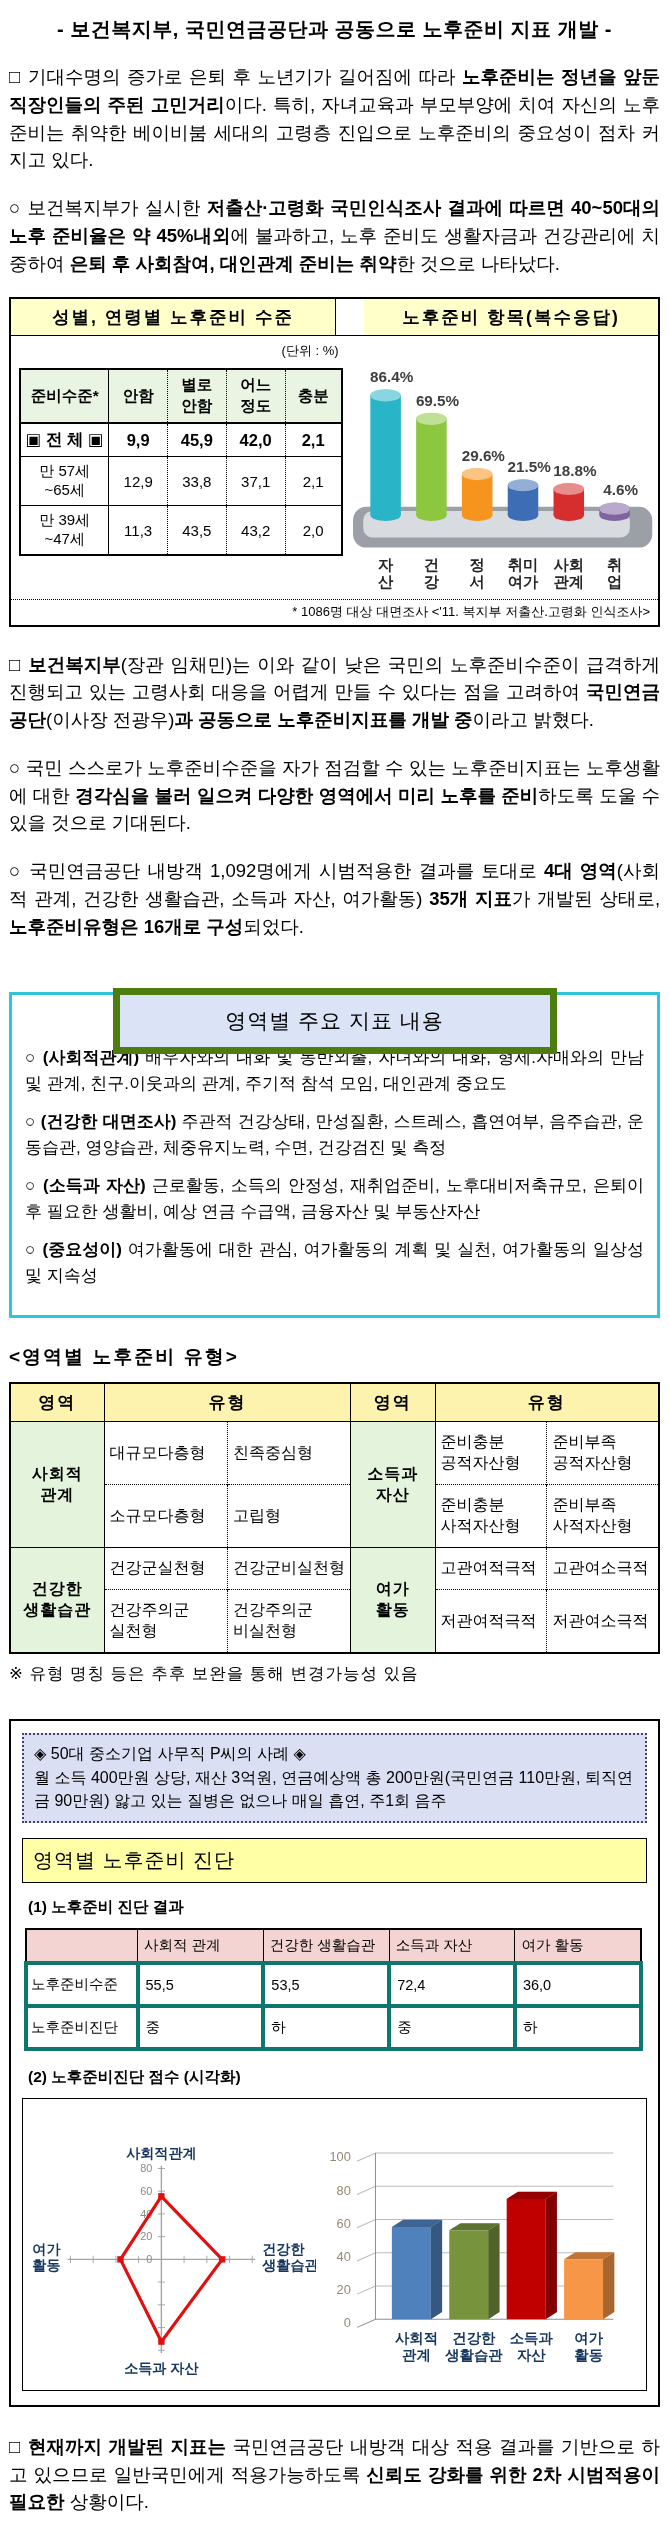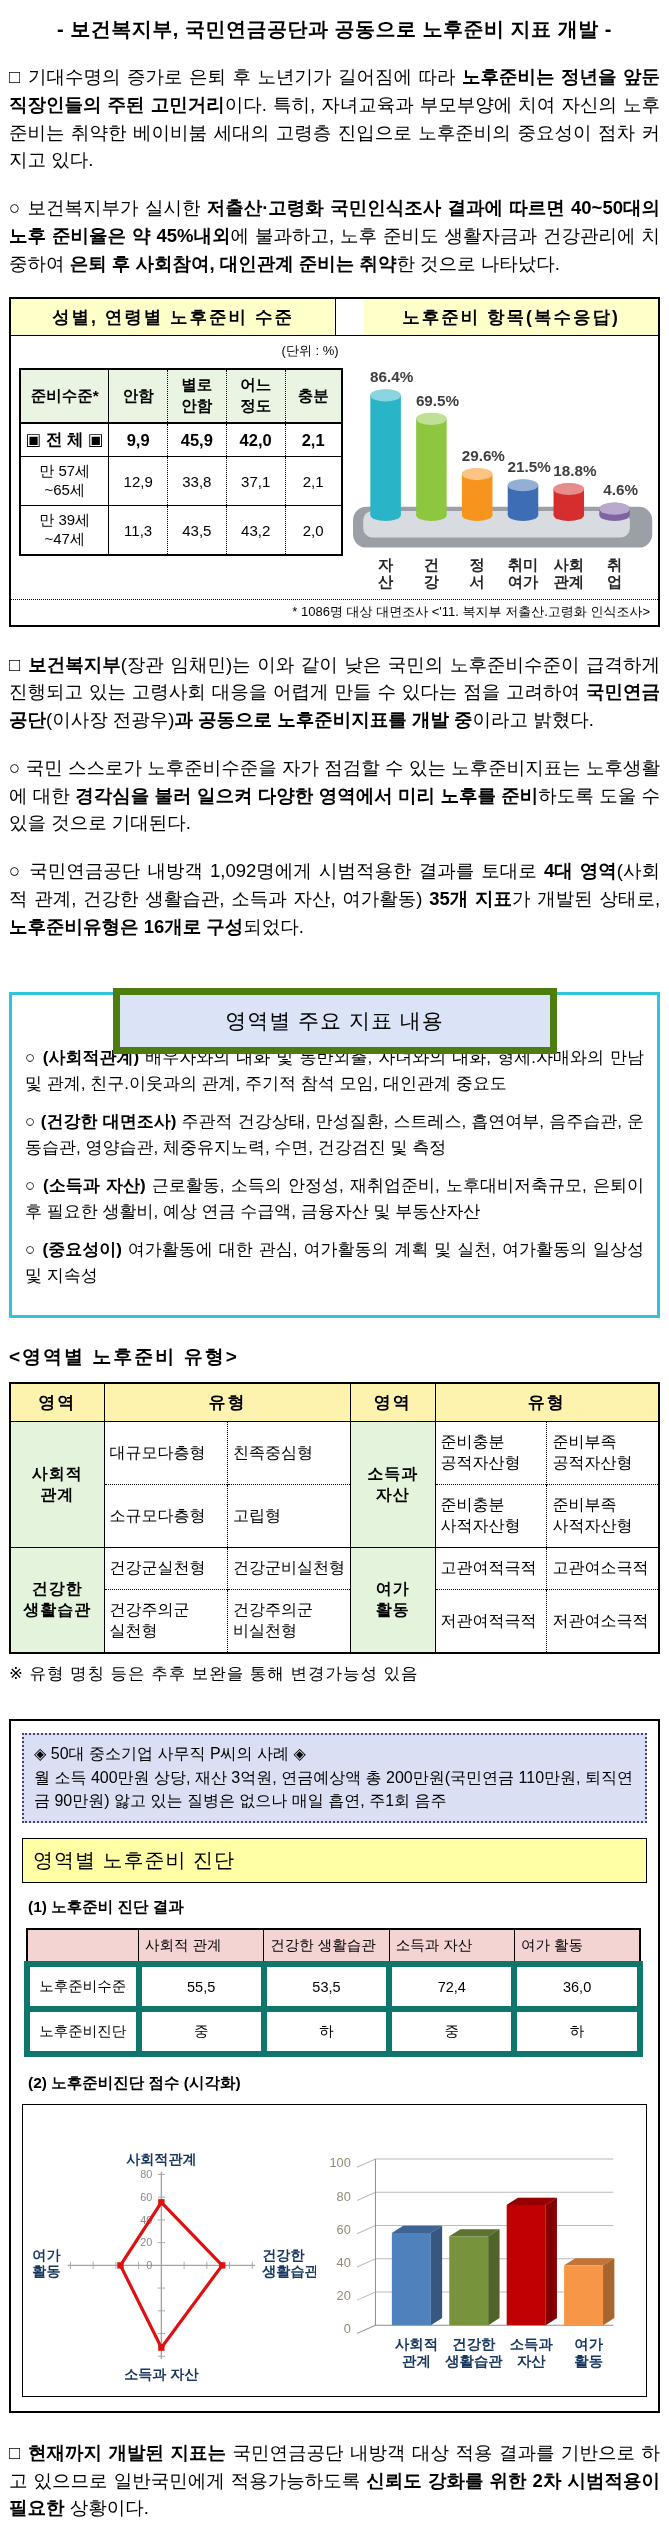--- a/index.html
+++ b/index.html
@@ -46,21 +46,21 @@
   .types td.dt{border-top:1px dotted #000;}
   .tfoot{font-size:16.5px;margin:9px 0 34px;letter-spacing:1px;}
 
   
   .bigbox{border:2px solid #000;padding:12px 11px 14px;margin:2px 0 26px;}
   .casebox{background:#dbdff3;border:2px dotted #44446a;padding:7px 10px 9px;font-size:16px;line-height:1.45;margin-bottom:15px;}
   .band{background:#ffffa6;border:1px solid #000;font-size:20px;padding:8px 10px;margin-bottom:14px;letter-spacing:1px;}
   .sub{font-weight:bold;font-size:15.5px;margin:8px 0 10px 6px;}
   table.diag{border-collapse:collapse;border:2px solid #000;margin:0 2px 16px;width:99%;table-layout:fixed;}
   .diag th{background:#f4d3d3;font-size:14.5px;font-weight:normal;text-align:left;padding:6px 6px;border:1px solid #000;}
-  .diag td{font-size:14.5px;text-align:center;padding:10px 6px;border:6px solid #0f766e;}
+  .diag td{font-size:14.5px;text-align:left;padding:10px 6px;border:4px solid #0f766e;}
   .diag .lab{width:104px;padding:10px 3px;}
   .charts{display:flex;border:1px solid #000;padding:10px 2px 6px;align-items:flex-end;}
   .chart-left{width:47%;}
   .chart-right{width:53%;}
   svg{display:block;}
 </style>
 </head>
 <body>
 
 <div class="page">

